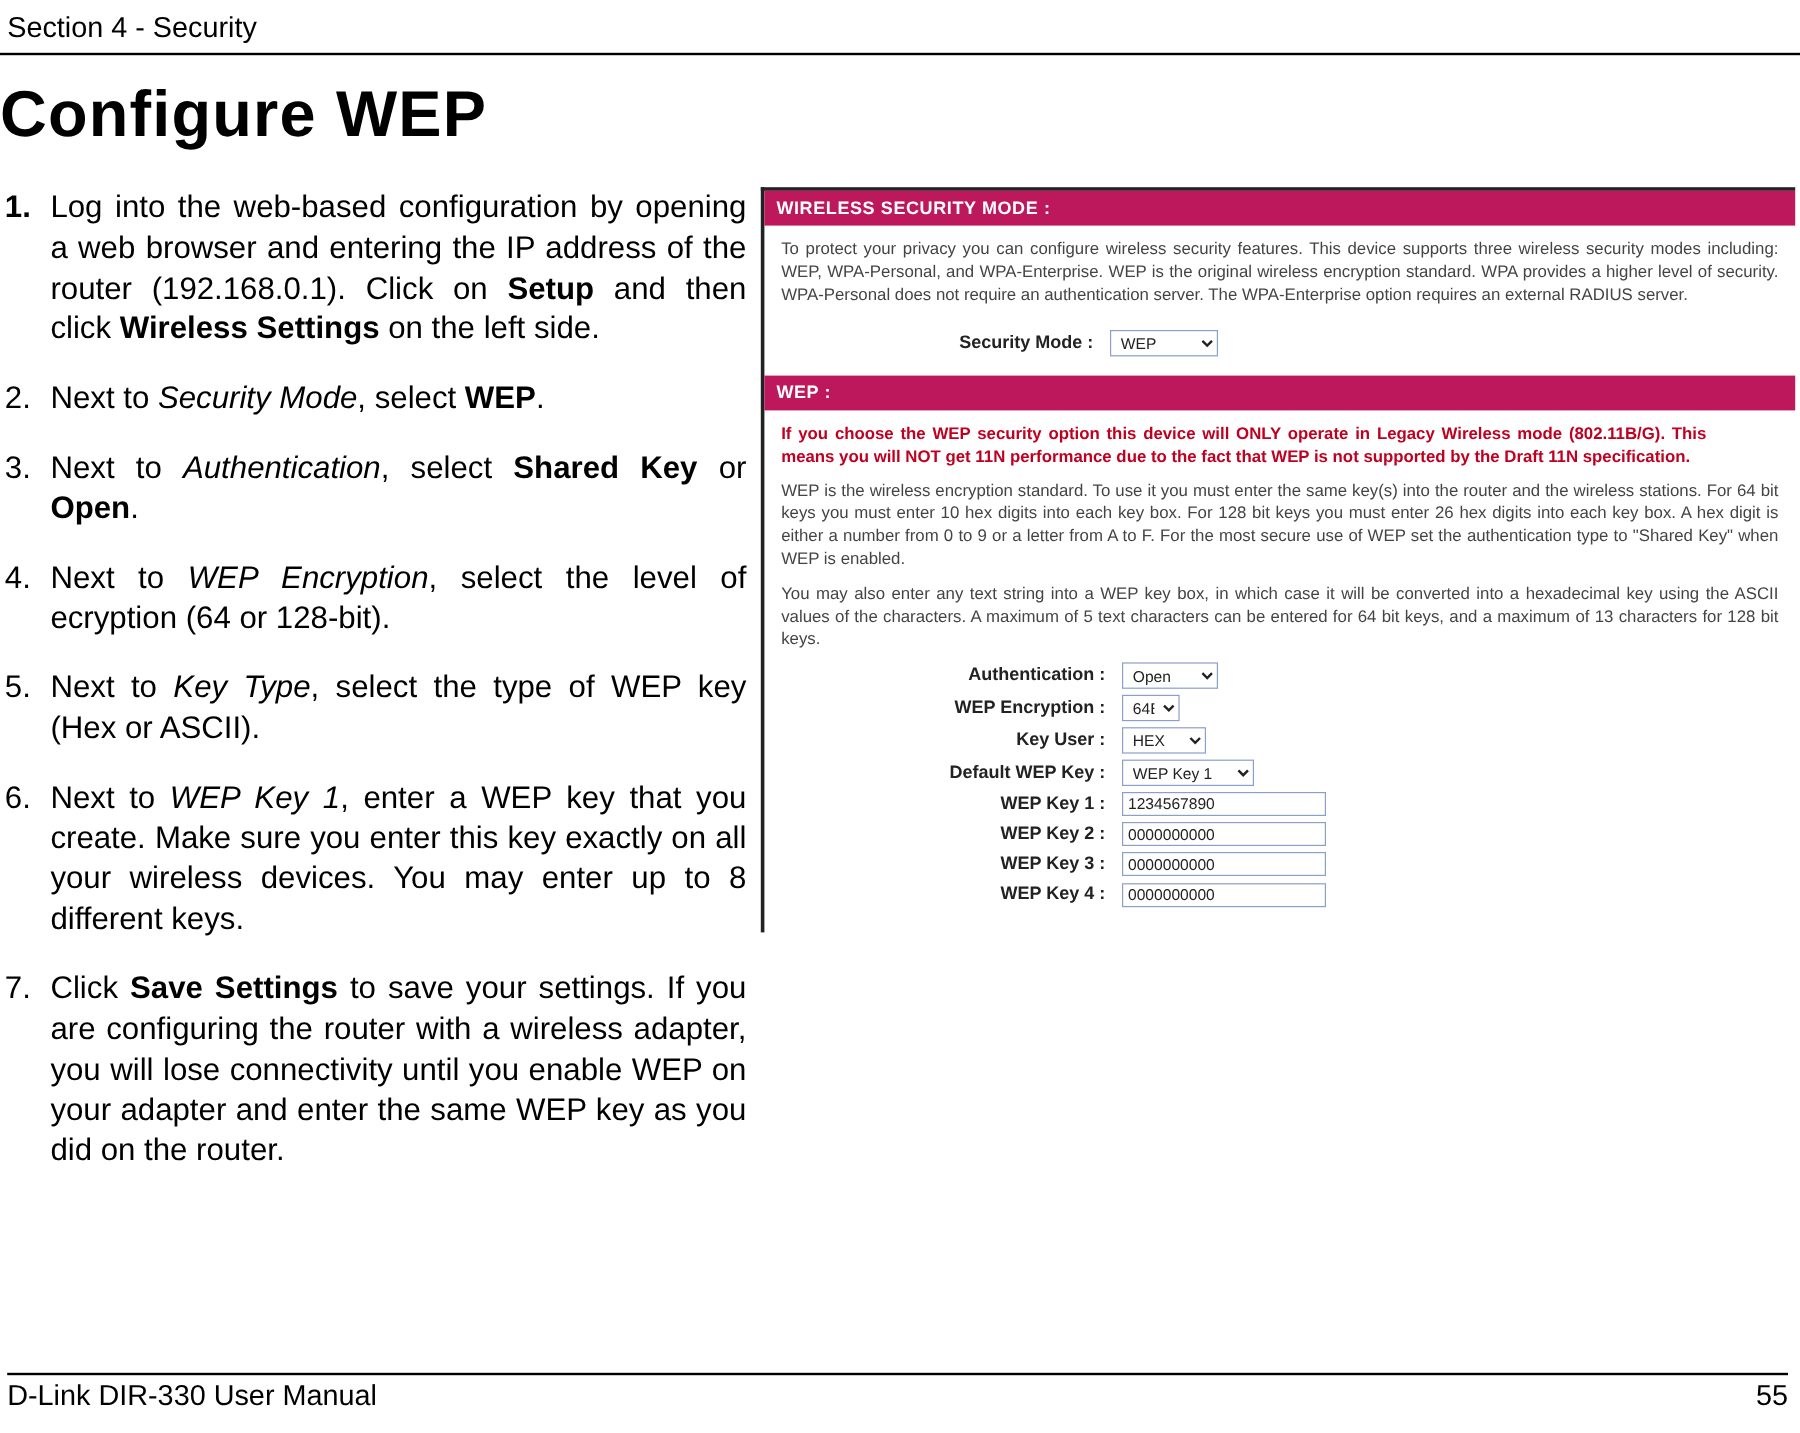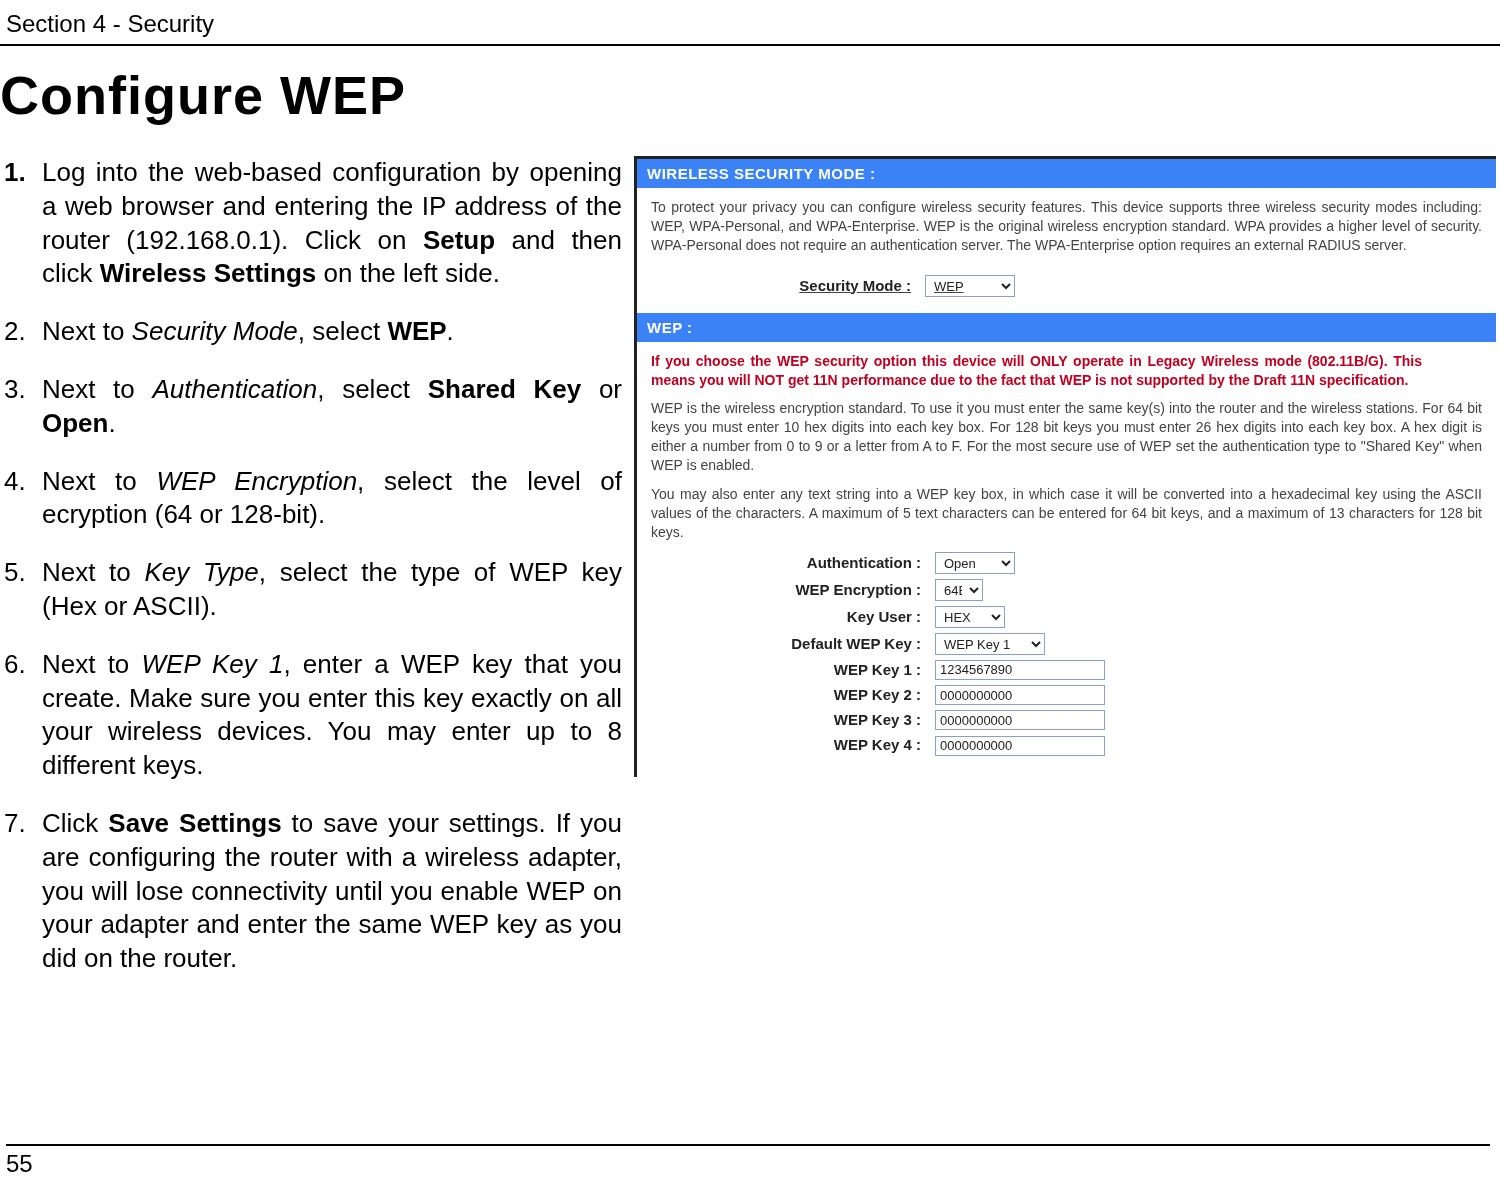--- a/index.html
+++ b/index.html
@@ -71,21 +71,21 @@
   .shot {
     flex: 1;
     border: 3px solid #222;
     border-right: none;
     border-bottom: none;
     font-family: Verdana, Geneva, sans-serif;
     font-size: 14px;
     background: #fff;
   }
   .panel-head {
-    background: #3b82f6;
+    background: #be185d;
     color: #fff;
     font-weight: 700;
     font-size: 15px;
     padding: 6px 10px;
     letter-spacing: 0.5px;
   }
   .panel-body {
     padding: 10px 14px 16px 14px;
     color: #444;
     font-size: 14px;
@@ -115,21 +115,20 @@
     padding: 2px 4px;
     box-sizing: border-box;
   }
   select.ui { height: 22px; }
   input.ui  { height: 20px; width: 170px; }
   .sec-mode-row {
     display: flex;
     align-items: center;
     justify-content: flex-start;
     margin-top: 20px;
-    text-decoration: underline;
   }
   .sec-mode-row .field-label { flex: 0 0 260px; }
 
   .footer {
     position: absolute;
     left: 0; right: 0; bottom: 16px;
     padding: 4px 10px 0 6px;
   }
   .footer-line {
     border: none;
@@ -269,17 +268,18 @@
         </div>
       </div>
 
     </div>
 
   </div>
 
   <div class="footer">
     <hr class="footer-line">
     <div class="footer-row">
+      <span>D-Link DIR-330 User Manual</span>
       <span>55</span>
     </div>
   </div>
 
 </div>
 
 </body></html>

